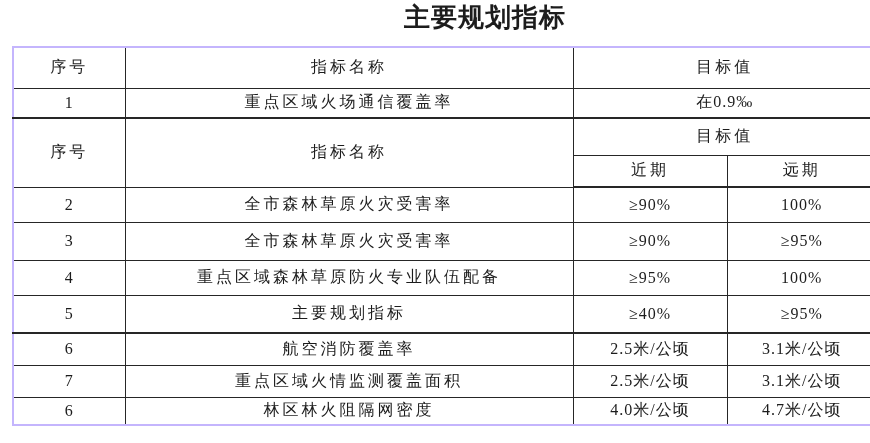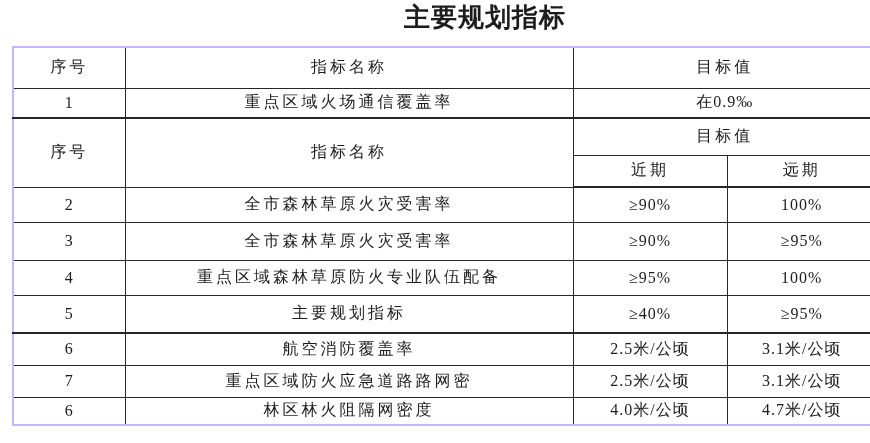--- a/index.html
+++ b/index.html
@@ -117,21 +117,21 @@
     <td class="val">≥95%</td>
   </tr>
   <tr class="rh32">
     <td class="val">6</td>
     <td class="cn">航空消防覆盖率</td>
     <td class="val">2.5米/公顷</td>
     <td class="val">3.1米/公顷</td>
   </tr>
   <tr class="rh32">
     <td class="val">7</td>
-    <td class="cn">重点区域防火应急道路路网密</td>
+    <td class="cn">重点区域火情监测覆盖面积</td>
     <td class="val">2.5米/公顷</td>
     <td class="val">3.1米/公顷</td>
   </tr>
   <tr class="rh28">
     <td class="val">6</td>
     <td class="cn">林区林火阻隔网密度</td>
     <td class="val">4.0米/公顷</td>
     <td class="val">4.7米/公顷</td>
   </tr>
 </tbody>

